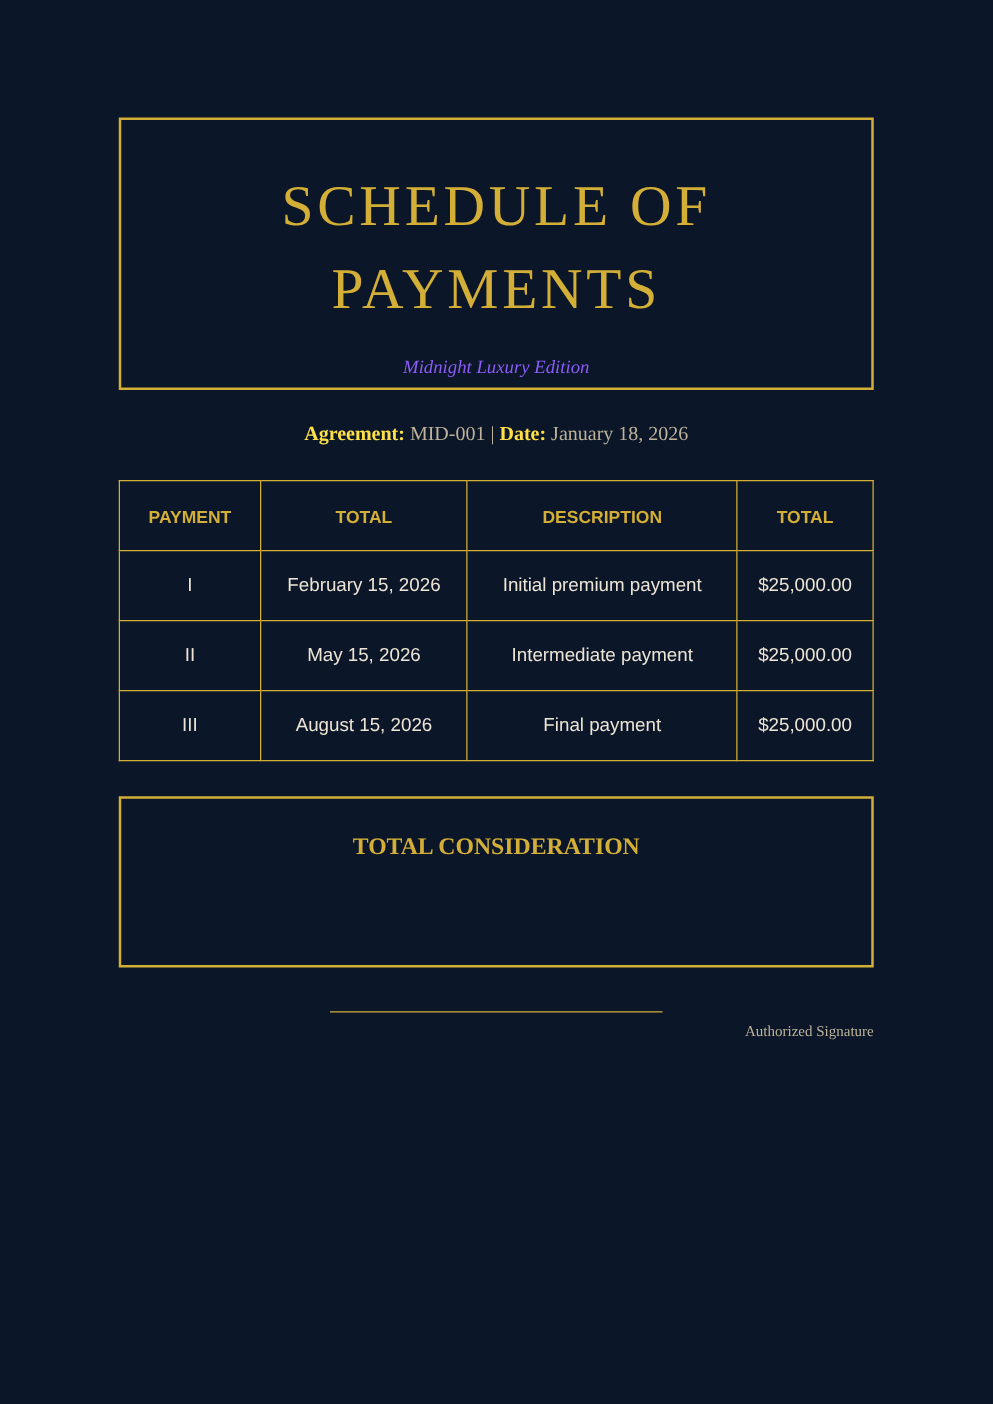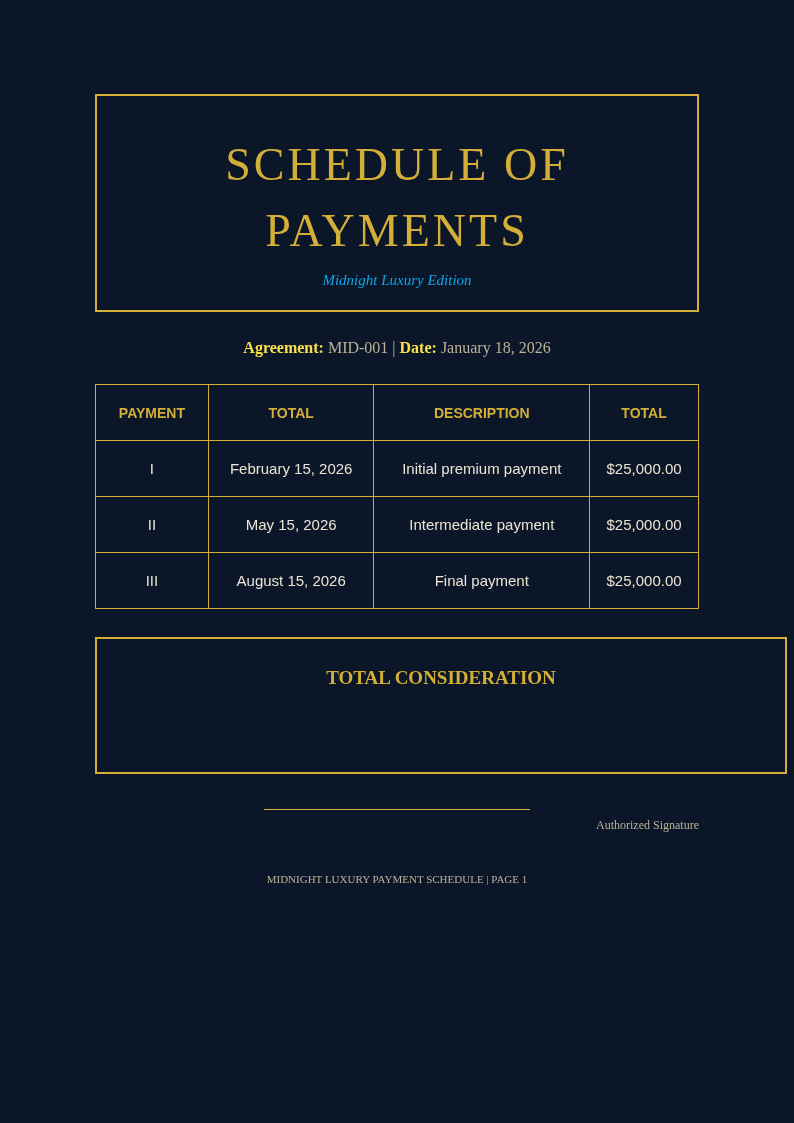--- a/index.html
+++ b/index.html
@@ -25,22 +25,22 @@
     color:#d4af37;
     font-size:46px;
     letter-spacing:3px;
     line-height:66px;
     margin:0 auto;
     width:420px;
   }
   .subtitle {
     font-style:italic;
     font-size:15px;
-    color:#0ea5e9;
-    margin-top:8px;
+    color:#8b5cf6;
+    margin-top:22px;
     font-family:"Liberation Serif","DejaVu Serif",serif;
   }
   .meta {
     text-align:center;
     margin-top:27px;
     font-size:16px;
     color:#bdb29a;
     font-family:"Liberation Serif","DejaVu Serif",serif;
   }
   .meta b { color:#fde047; }
@@ -58,21 +58,21 @@
   }
   table.sched th {
     color:#d4af37;
     font-size:14px;
     font-weight:bold;
   }
   table.sched td { font-size:15px; color:#ece4d4; }
   .total-box {
     box-sizing:border-box;
     margin-top:28px;
-    width:692px; height:137px;
+    width:604px; height:137px;
     border:2px solid #d4af37;
     text-align:center;
     padding-top:28px;
     font-family:"Liberation Serif","DejaVu Serif",serif;
   }
   .total-label { color:#d4af37; font-weight:bold; font-size:19px; }
   .total-value { color:#d4af37; font-size:23px; margin-top:21px; }
   .sig-line {
     margin:35px auto 0;
     width:266px;
@@ -142,14 +142,13 @@
     </tbody>
   </table>
 
   <div class="total-box">
     <div class="total-label">TOTAL CONSIDERATION</div>
   </div>
 
   <div class="sig-line"></div>
   <div class="sig-label">Authorized Signature</div>
 
-  <div class="footer">MIDNIGHT LUXURY PAYMENT SCHEDULE | PAGE 1</div>
 </div>
 
 </body></html>

